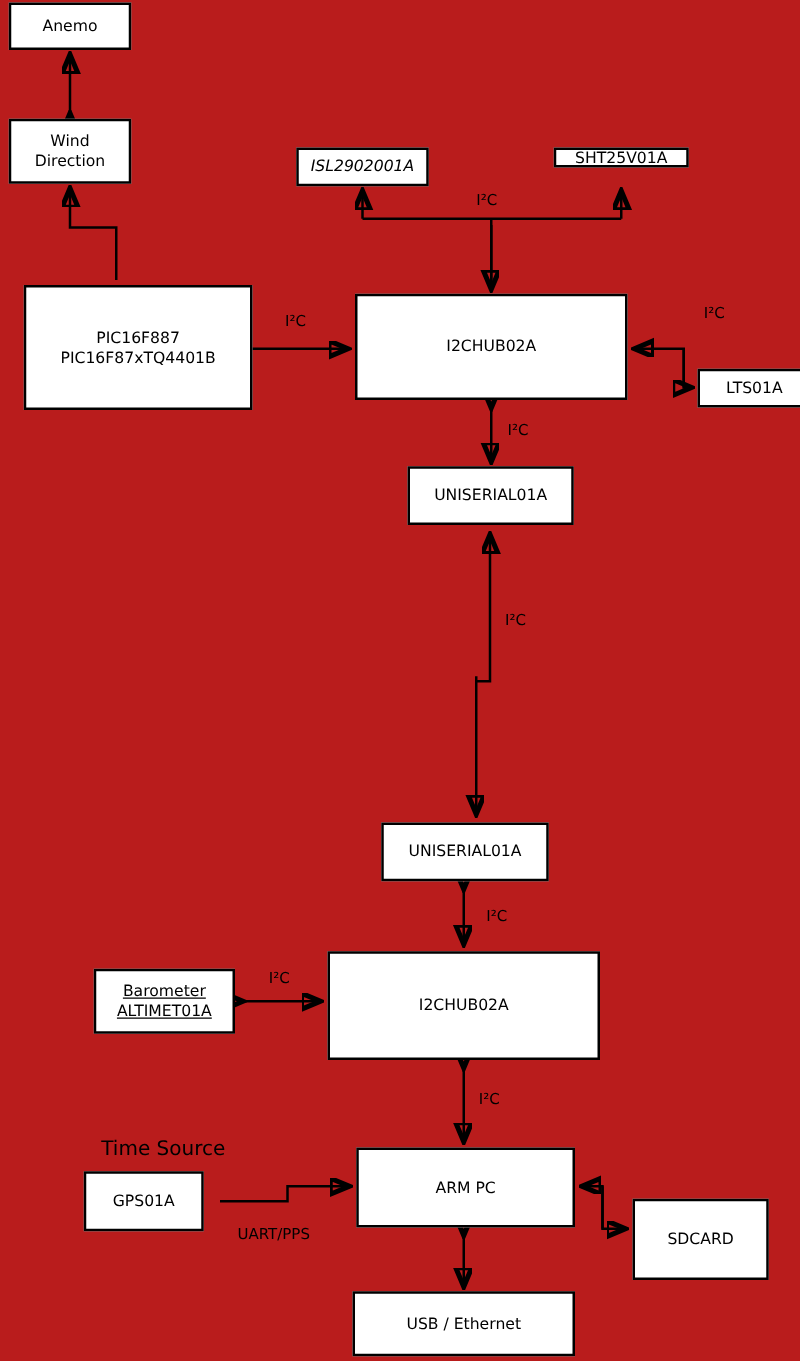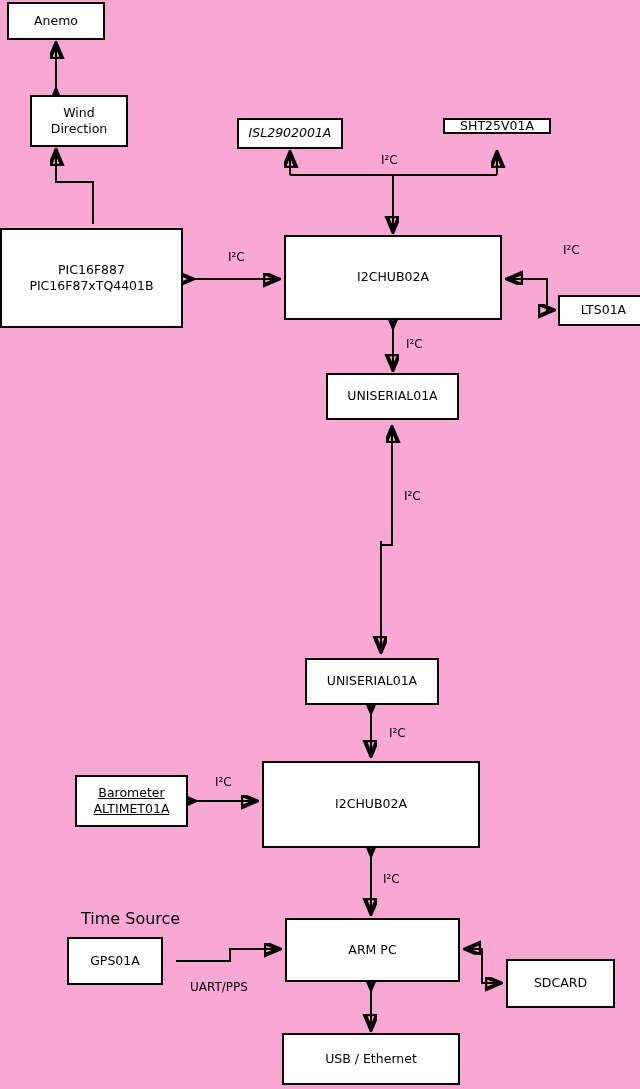--- a/index.html
+++ b/index.html
@@ -5,21 +5,21 @@
 <style>
   html,body{margin:0;padding:0;background:#ffffff;}
   body{
     font-family:"DejaVu Sans","Liberation Sans",sans-serif;
     color:#000000;
   }
   #diagram{
     position:relative;
     width:640px;
     height:1089px;
-    background:#f9a8d4;
+    background:#b91c1c;
     overflow:hidden;
   }
   .node{
     position:absolute;
     box-sizing:border-box;
     border:2px solid #000000;
     background:#ffffff;
     display:flex;
     align-items:center;
     justify-content:center;
@@ -96,24 +96,24 @@
     <path d="M 176,961 L 230,961 L 230,949 L 279,949" marker-end="url(#ah)"></path>
 
     <path d="M 482,983 L 482,949 L 466,949" marker-end="url(#ah)"></path>
     <path d="M 482,949 L 482,983 L 500,983" marker-end="url(#ah)"></path>
 
     <line x1="371" y1="988" x2="371" y2="1029" marker-end="url(#ah)" marker-start="url(#ah)"></line>
   </svg>
 
   <div class="node" style="left:7px;top:2px;width:98px;height:38px;">Anemo</div>
 
-  <div class="node" style="left:7px;top:95px;width:98px;height:52px;margin-left:23px;">Wind
+  <div class="node" style="left:7px;top:95px;width:98px;height:52px;">Wind
 Direction</div>
 
-  <div class="node" style="left:0;top:228px;width:183px;height:100px;">PIC16F887
+  <div class="node" style="left:19px;top:228px;width:183px;height:100px;">PIC16F887
 PIC16F87xTQ4401B</div>
 
   <div class="node" style="left:237px;top:118px;width:106px;height:31px;font-style:italic;">ISL2902001A</div>
 
   <div class="node" style="left:443px;top:118px;width:108px;height:16px;">SHT25V01A</div>
 
   <div class="node" style="left:284px;top:235px;width:218px;height:85px;">I2CHUB02A</div>
 
   <div class="node" style="left:558px;top:295px;width:91px;height:31px;">LTS01A</div>
 
@@ -123,21 +123,21 @@
 
   <div class="node" style="left:262px;top:761px;width:218px;height:87px;">I2CHUB02A</div>
 
   <div class="node" style="left:75px;top:775px;width:113px;height:52px;text-decoration:underline;">Barometer
 ALTIMET01A</div>
 
   <div class="node" style="left:67px;top:937px;width:96px;height:48px;">GPS01A</div>
 
   <div class="node" style="left:285px;top:918px;width:175px;height:64px;">ARM PC</div>
 
-  <div class="node" style="left:506px;top:959px;width:109px;height:49px;">SDCARD</div>
+  <div class="node" style="left:506px;top:959px;width:109px;height:65px;">SDCARD</div>
 
   <div class="node" style="left:282px;top:1033px;width:178px;height:52px;">USB / Ethernet</div>
 
   <div class="edge-label" style="left:381px;top:153px;">I²C</div>
 
   <div class="edge-label" style="left:228px;top:250px;">I²C</div>
 
   <div class="edge-label" style="left:563px;top:243px;">I²C</div>
 
   <div class="edge-label" style="left:406px;top:337px;">I²C</div>

